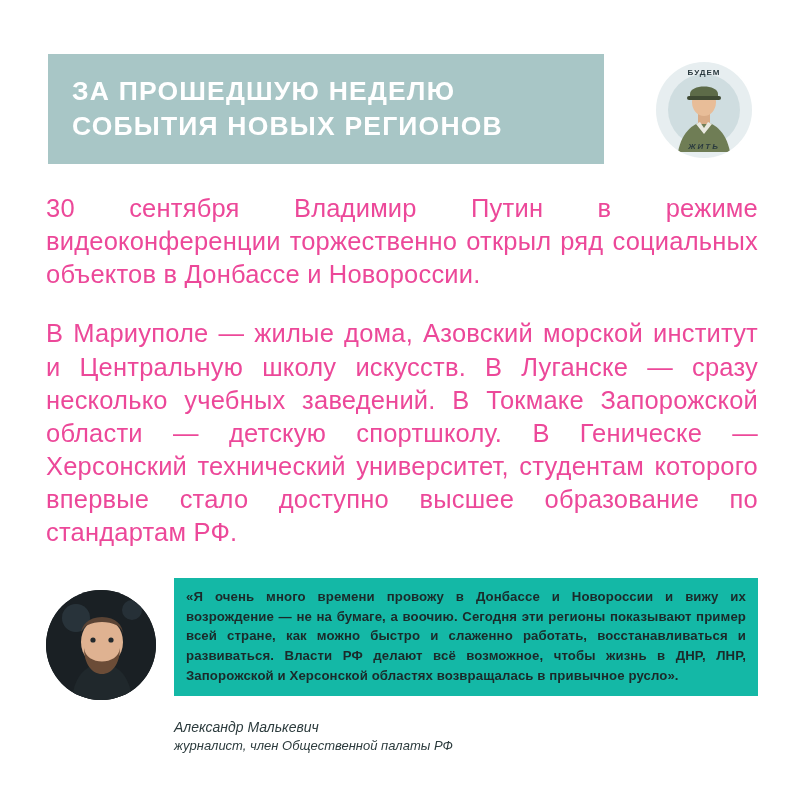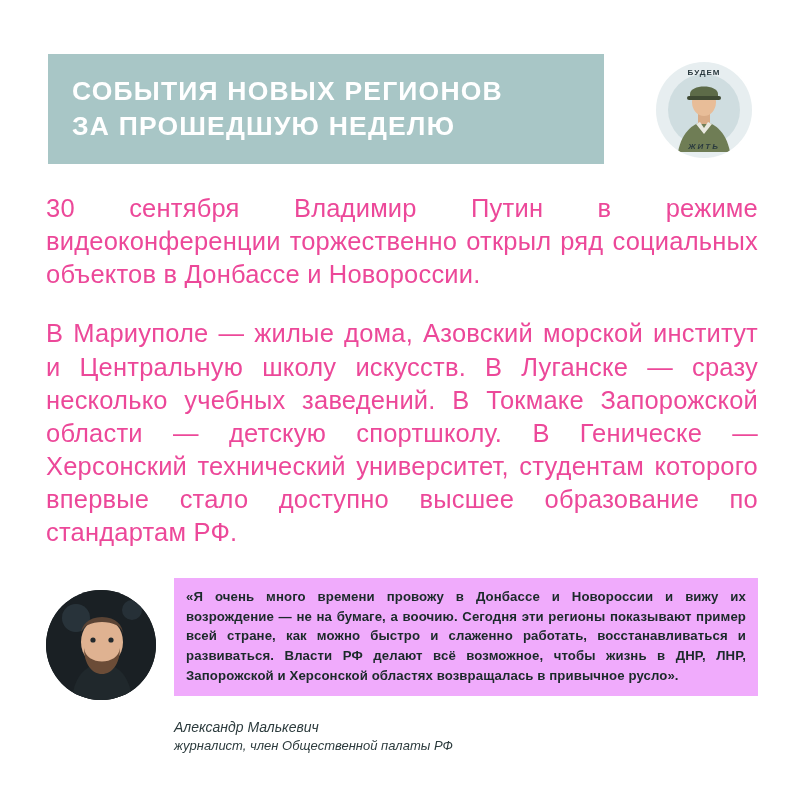--- a/index.html
+++ b/index.html
@@ -109,21 +109,21 @@
     flex: 0 0 110px;
     margin-top: 12px;
     background: #1d2428;
     position: relative;
   }
   .quote-box {
     margin-left: 18px;
     flex: 1 1 auto;
   }
   .quote-text {
-    background: #f0abfc;
+    background: #14b8a6;
     color: #1b2a2a;
     font-size: 13.2px;
     line-height: 1.50;
     text-align: justify;
     padding: 9px 12px 10px 12px;
     font-weight: bold;
     letter-spacing: 0.1px;
   }
   .quote-author {
     margin-top: 21px;
@@ -138,22 +138,22 @@
     color: #2c3b3d;
     line-height: 1.45;
   }
 </style>
 </head>
 <body>
 
 <div class="card">
 
   <div class="header">
+    <div class="header-line">ЗА ПРОШЕДШУЮ НЕДЕЛЮ</div>
     <div class="header-line">СОБЫТИЯ НОВЫХ РЕГИОНОВ</div>
-    <div class="header-line">ЗА ПРОШЕДШУЮ НЕДЕЛЮ</div>
   </div>
 
   <div class="logo">
     <svg width="96" height="96" viewBox="0 0 96 96">
       <circle cx="48" cy="48" r="48" fill="#e7eef0"></circle>
       <circle cx="48" cy="48" r="36" fill="#cfdde0"></circle>
 
       <path d="M22 90 C26 68, 40 60, 48 60 C56 60, 70 68, 74 90 Z" fill="#6f7d55"></path>
 
       <rect x="42" y="50" width="12" height="12" fill="#d9ab86"></rect>

